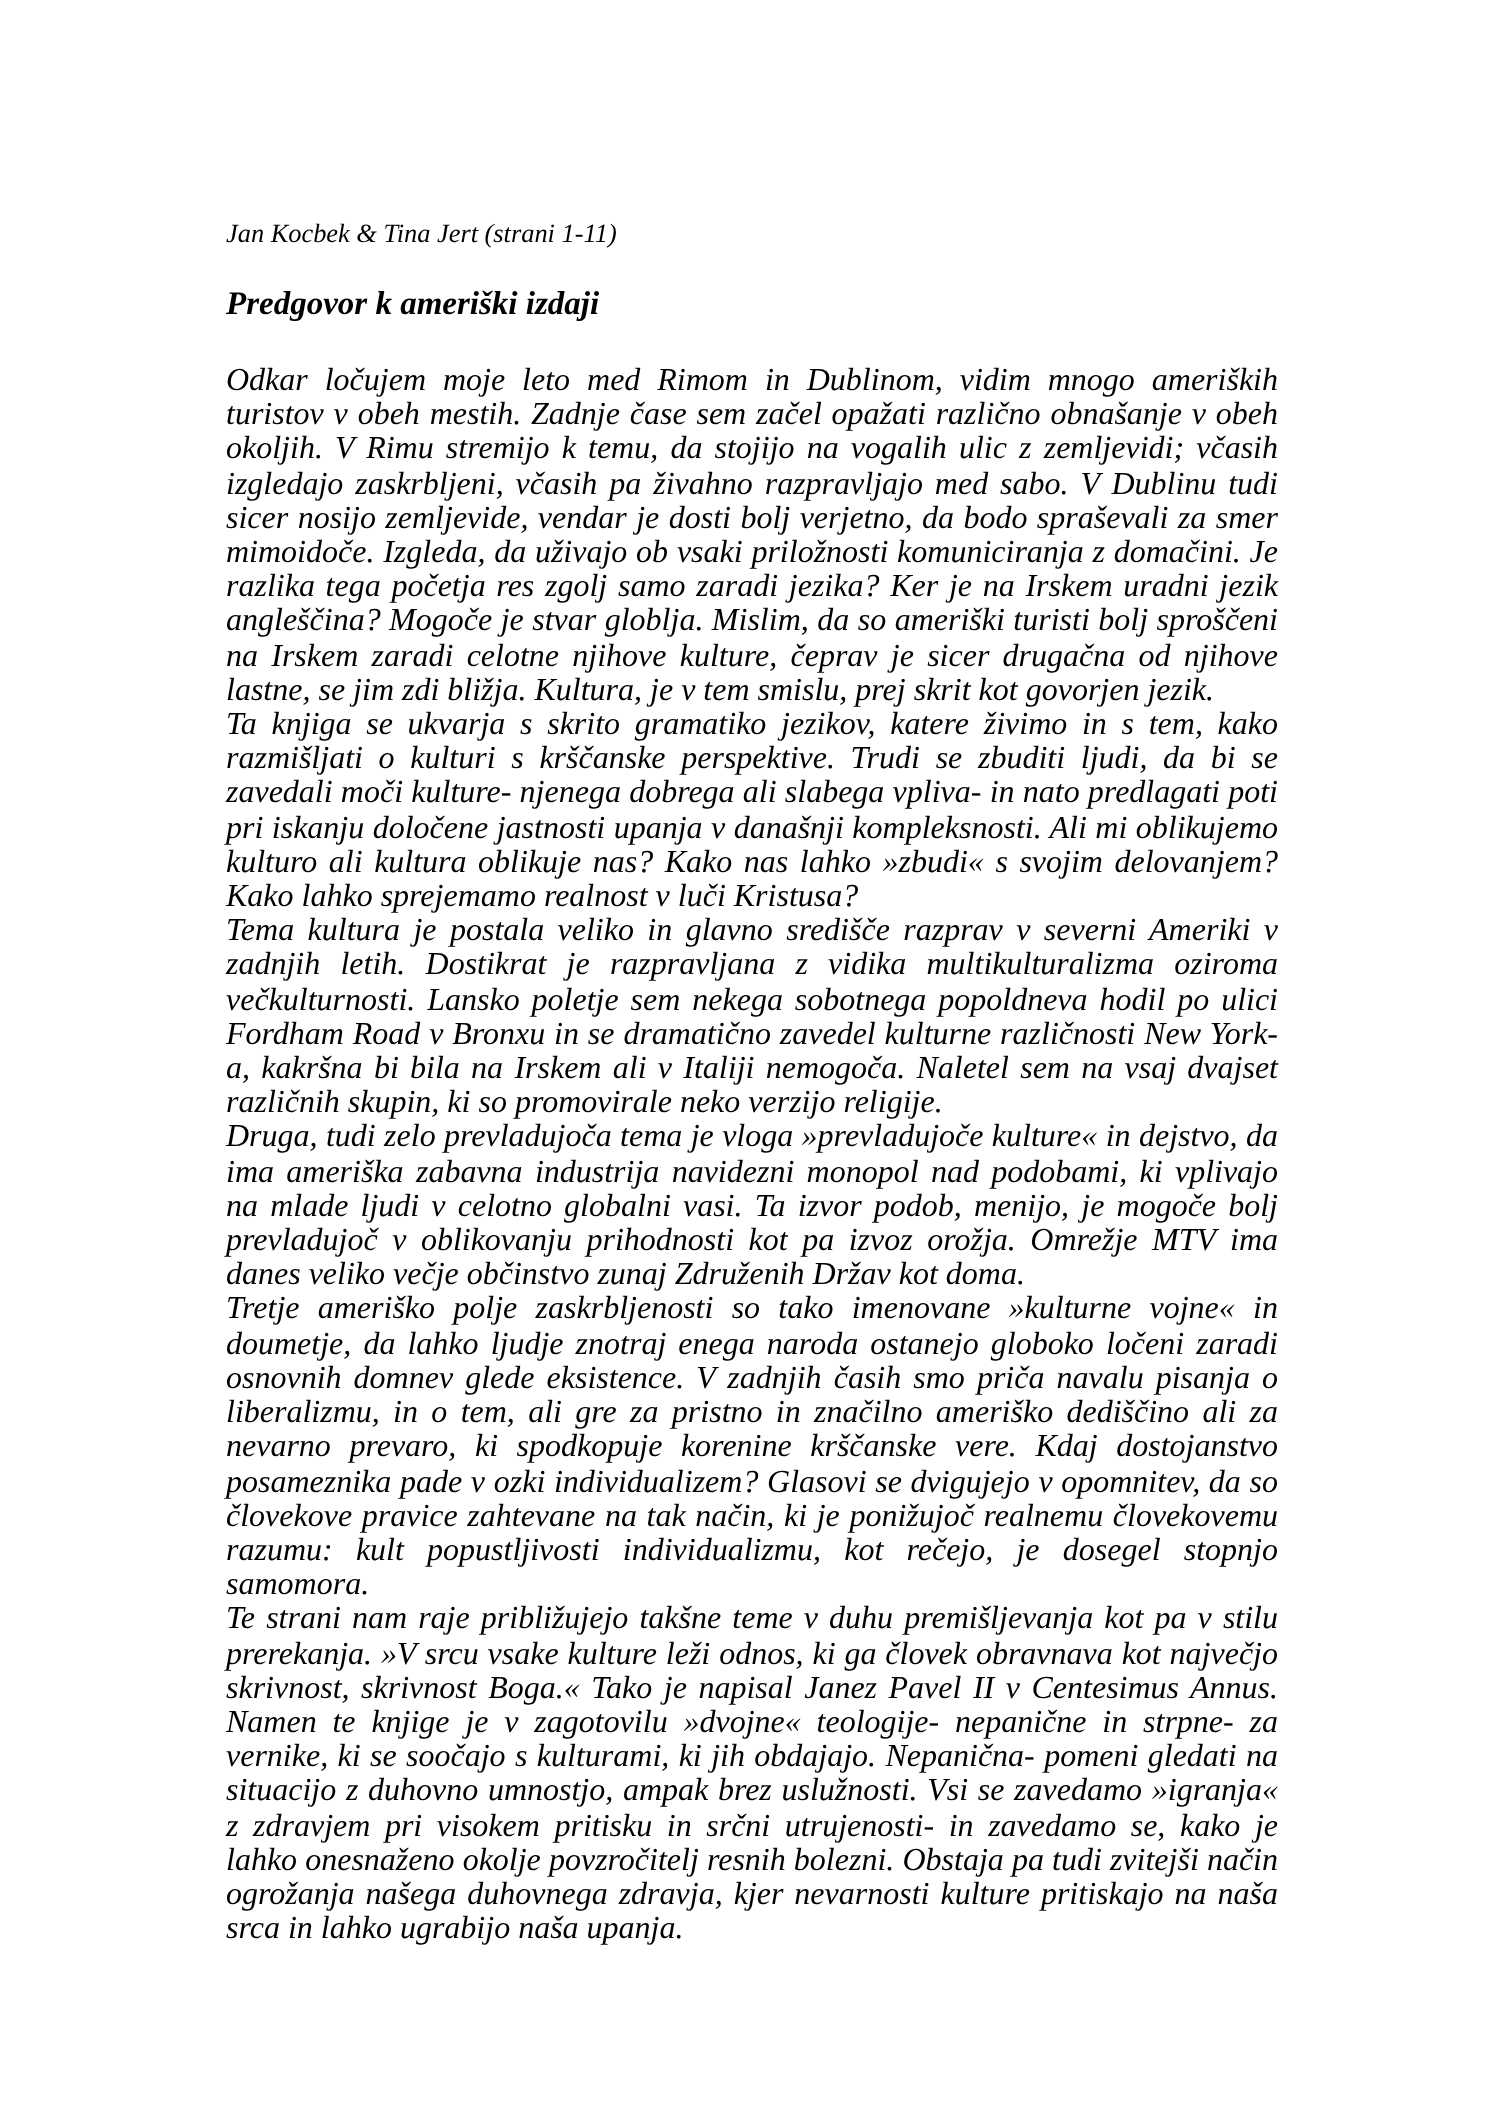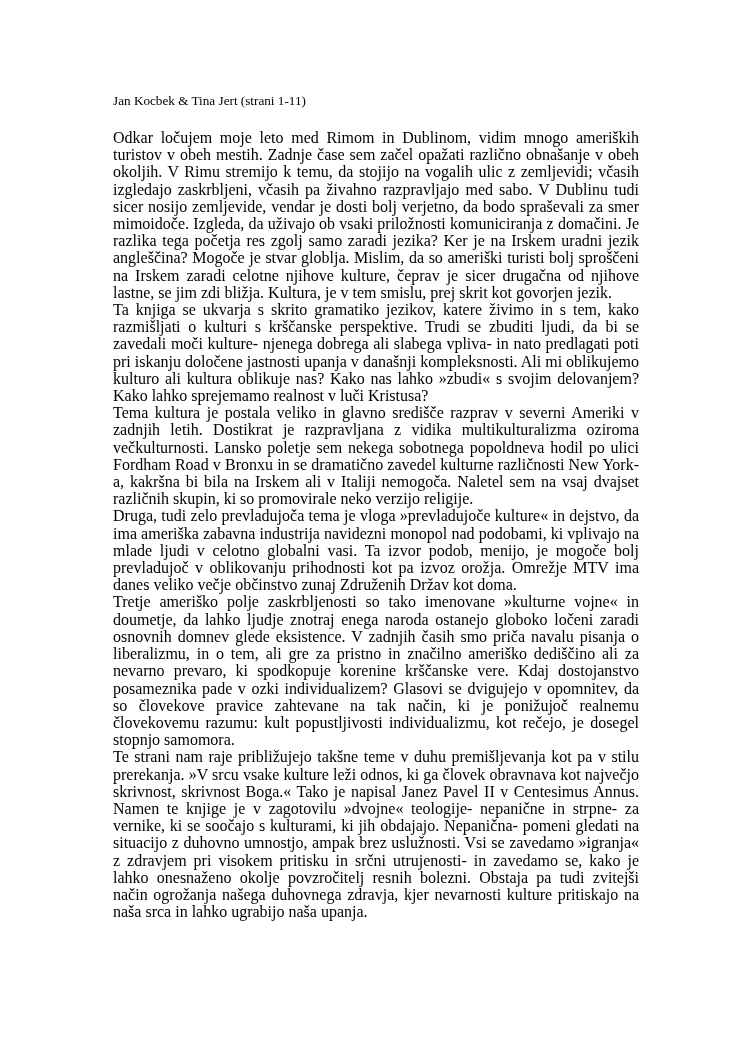--- a/index.html
+++ b/index.html
@@ -12,22 +12,23 @@
     width: 750px;
     height: 1061px;
     background: #ffffff;
     color: #000000;
     font-family: "Liberation Serif", serif;
     overflow: hidden;
   }
   .content {
     position: absolute;
     left: 113px;
-    top: 92px;
+    top: 108px;
     width: 526px;
+    font-style: italic;
   }
   .byline {
     font-size: 13.2px;
     line-height: 17px;
     margin: 0;
     font-weight: normal;
   }
   .title {
     font-size: 16.5px;
     line-height: 21px;
@@ -45,20 +46,21 @@
     margin: 0;
     padding: 0;
   }
 </style>
 </head>
 <body>
 
 <div class="page">
   <div class="content">
     <p class="byline">Jan Kocbek &amp; Tina Jert (strani 1-11)</p>
+    <h1 class="title">Predgovor k ameriški izdaji</h1>
     <div class="body-text">
         <p>Odkar ločujem moje leto med Rimom in Dublinom, vidim mnogo ameriških turistov v obeh mestih. Zadnje čase sem začel opažati različno obnašanje v obeh okoljih. V Rimu stremijo k temu, da stojijo na vogalih ulic z zemljevidi; včasih izgledajo zaskrbljeni, včasih pa živahno razpravljajo med sabo. V Dublinu tudi sicer nosijo zemljevide, vendar je dosti bolj verjetno, da bodo spraševali za smer mimoidoče. Izgleda, da uživajo ob vsaki priložnosti komuniciranja z domačini. Je razlika  tega početja res zgolj samo zaradi jezika? Ker je na Irskem uradni jezik angleščina? Mogoče je stvar globlja. Mislim, da so ameriški turisti bolj sproščeni  na Irskem zaradi celotne njihove kulture, čeprav je sicer drugačna od njihove lastne, se jim zdi bližja. Kultura, je v tem smislu, prej skrit kot govorjen jezik.</p>
         <p>Ta knjiga se ukvarja s skrito gramatiko jezikov, katere živimo in s tem, kako razmišljati o kulturi s krščanske perspektive. Trudi se zbuditi ljudi, da bi se zavedali moči kulture- njenega dobrega ali slabega vpliva- in nato predlagati poti pri iskanju določene jastnosti upanja v današnji kompleksnosti. Ali mi oblikujemo kulturo ali kultura oblikuje nas? Kako nas lahko »zbudi« s svojim delovanjem? Kako lahko sprejemamo realnost v luči Kristusa?</p>
         <p>Tema kultura je postala veliko in glavno središče razprav v severni Ameriki v zadnjih letih. Dostikrat je razpravljana z vidika multikulturalizma oziroma večkulturnosti. Lansko poletje sem nekega sobotnega popoldneva hodil po ulici Fordham Road v Bronxu in se dramatično zavedel kulturne različnosti New York-a, kakršna bi bila na Irskem ali v Italiji nemogoča. Naletel sem na vsaj dvajset različnih skupin, ki so promovirale neko verzijo religije.</p>
         <p>Druga, tudi zelo prevladujoča tema je vloga »prevladujoče kulture« in dejstvo, da ima ameriška zabavna industrija navidezni monopol nad podobami, ki vplivajo na mlade ljudi v celotno globalni vasi. Ta izvor podob, menijo, je mogoče bolj prevladujoč v oblikovanju prihodnosti kot pa izvoz orožja. Omrežje MTV ima danes veliko večje občinstvo zunaj Združenih Držav kot doma.</p>
         <p>Tretje ameriško polje zaskrbljenosti so tako imenovane »kulturne vojne« in doumetje, da lahko ljudje znotraj enega naroda ostanejo globoko ločeni zaradi osnovnih domnev glede eksistence. V zadnjih časih smo priča navalu pisanja o liberalizmu, in o tem, ali gre za  pristno in značilno ameriško dediščino ali za nevarno prevaro, ki spodkopuje korenine krščanske vere. Kdaj dostojanstvo posameznika pade v ozki individualizem? Glasovi se dvigujejo v opomnitev, da so človekove pravice zahtevane na tak način, ki je ponižujoč realnemu človekovemu razumu: kult popustljivosti individualizmu, kot rečejo, je dosegel stopnjo samomora.</p>
         <p>Te strani nam raje približujejo takšne teme v duhu premišljevanja kot pa v stilu prerekanja. »V srcu vsake kulture leži odnos, ki ga človek obravnava kot največjo skrivnost, skrivnost Boga.« Tako je napisal Janez Pavel II v Centesimus Annus. Namen te knjige je v zagotovilu »dvojne« teologije- nepanične in strpne- za vernike, ki se soočajo s kulturami, ki jih obdajajo. Nepanična- pomeni gledati na situacijo z duhovno umnostjo, ampak brez uslužnosti. Vsi se zavedamo »igranja« z zdravjem pri visokem pritisku in srčni utrujenosti- in zavedamo se, kako je lahko onesnaženo okolje povzročitelj resnih bolezni. Obstaja pa tudi zvitejši način ogrožanja našega duhovnega  zdravja, kjer nevarnosti kulture pritiskajo na naša srca in lahko ugrabijo naša upanja.</p>
       </div>
   </div>
 </div>

